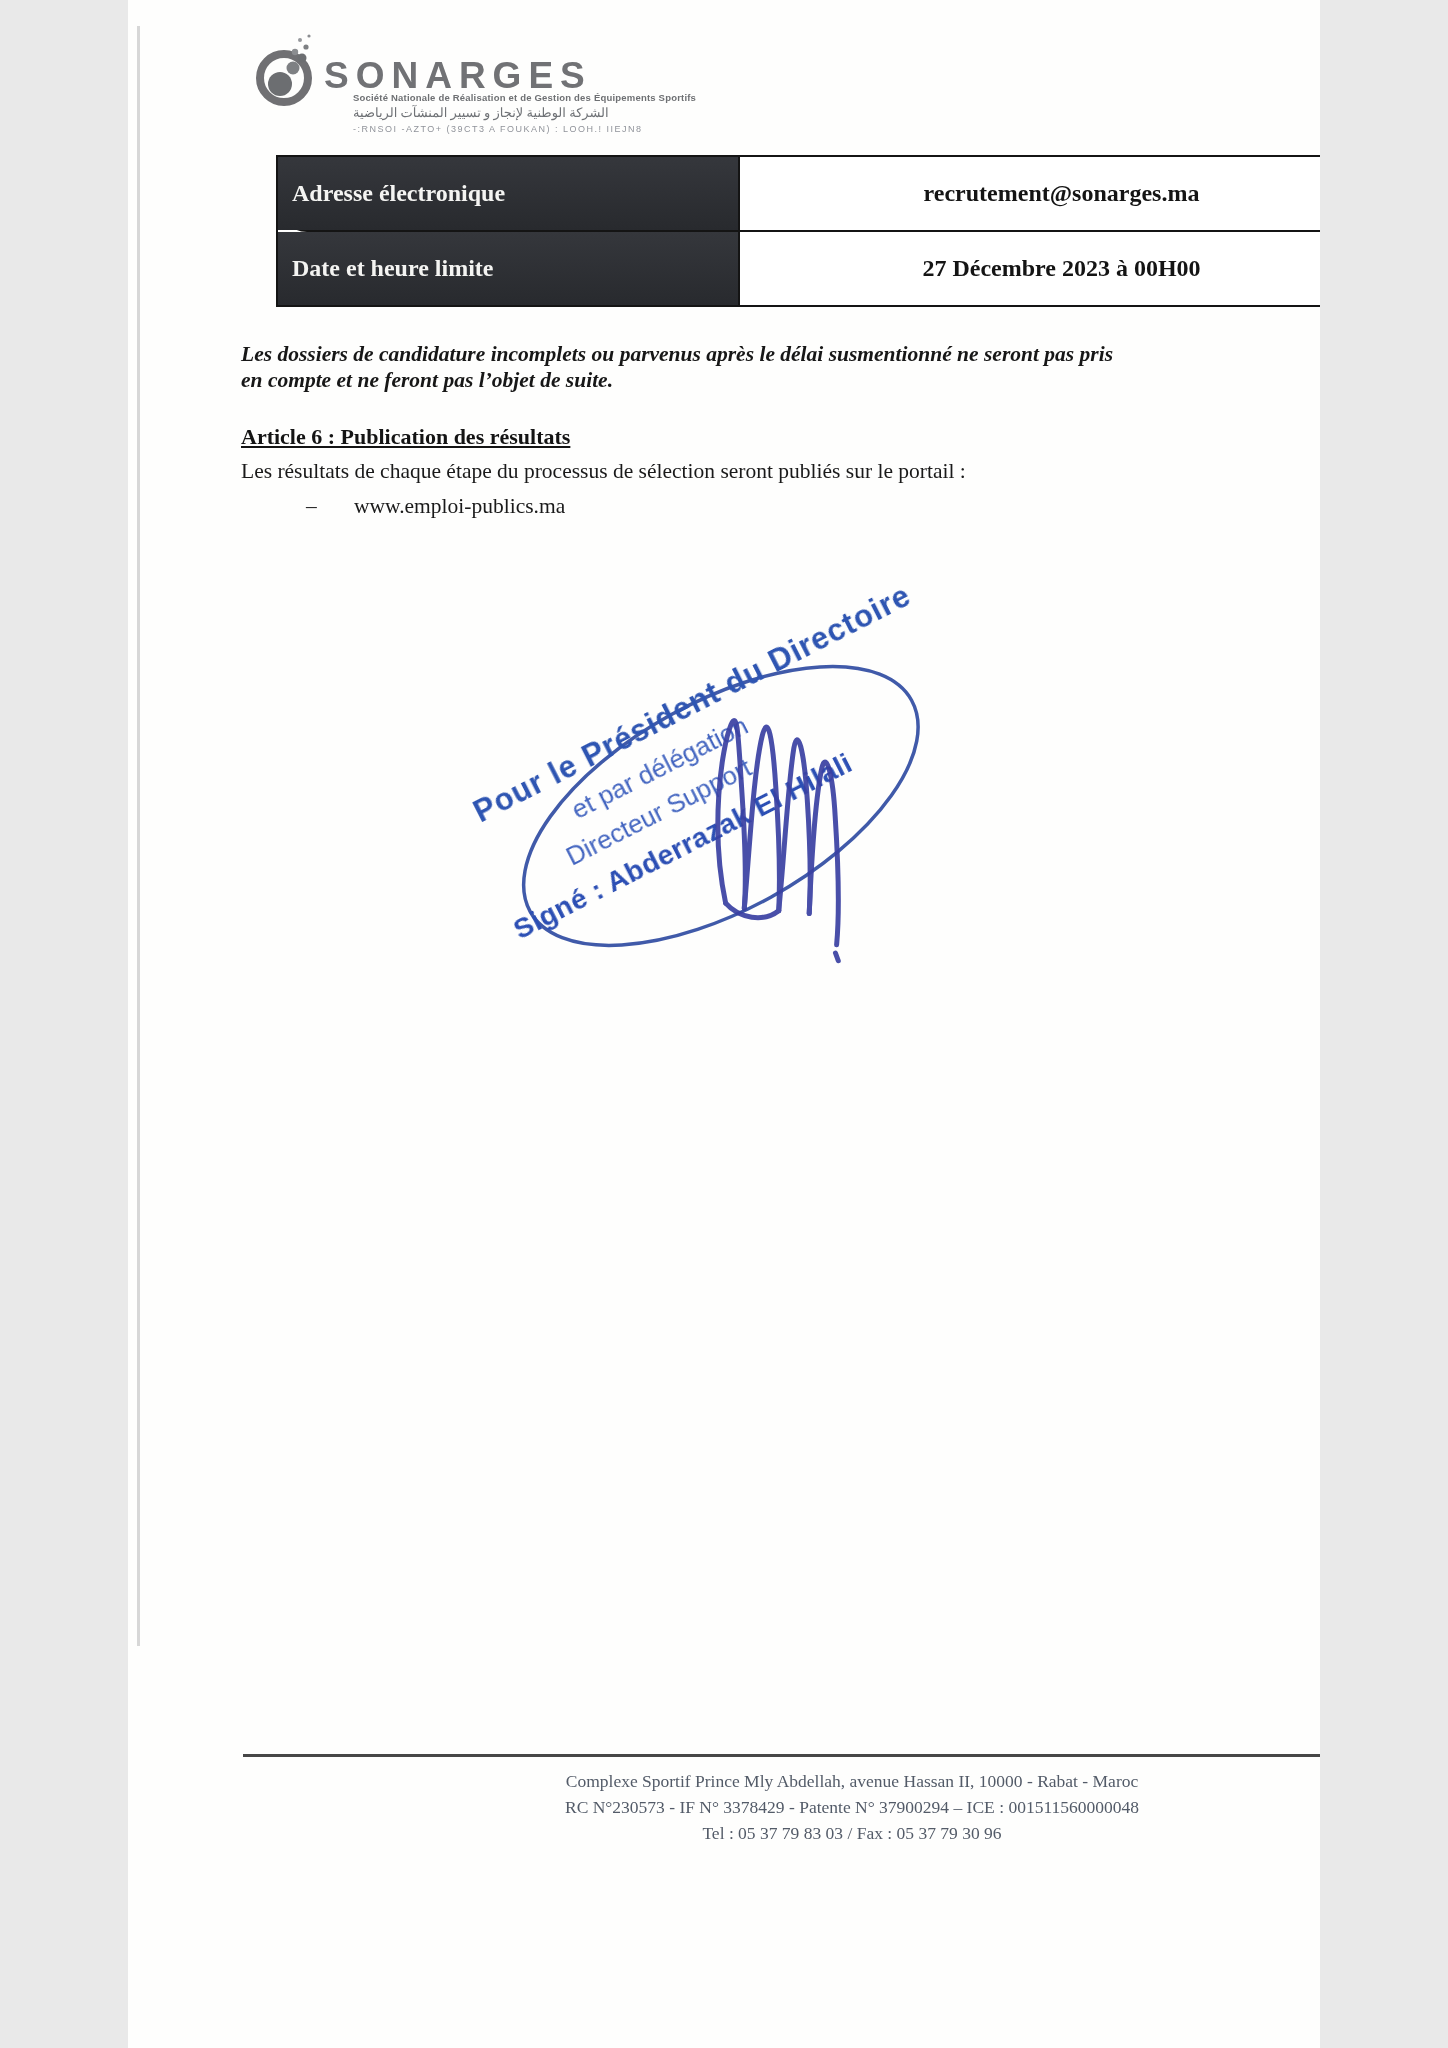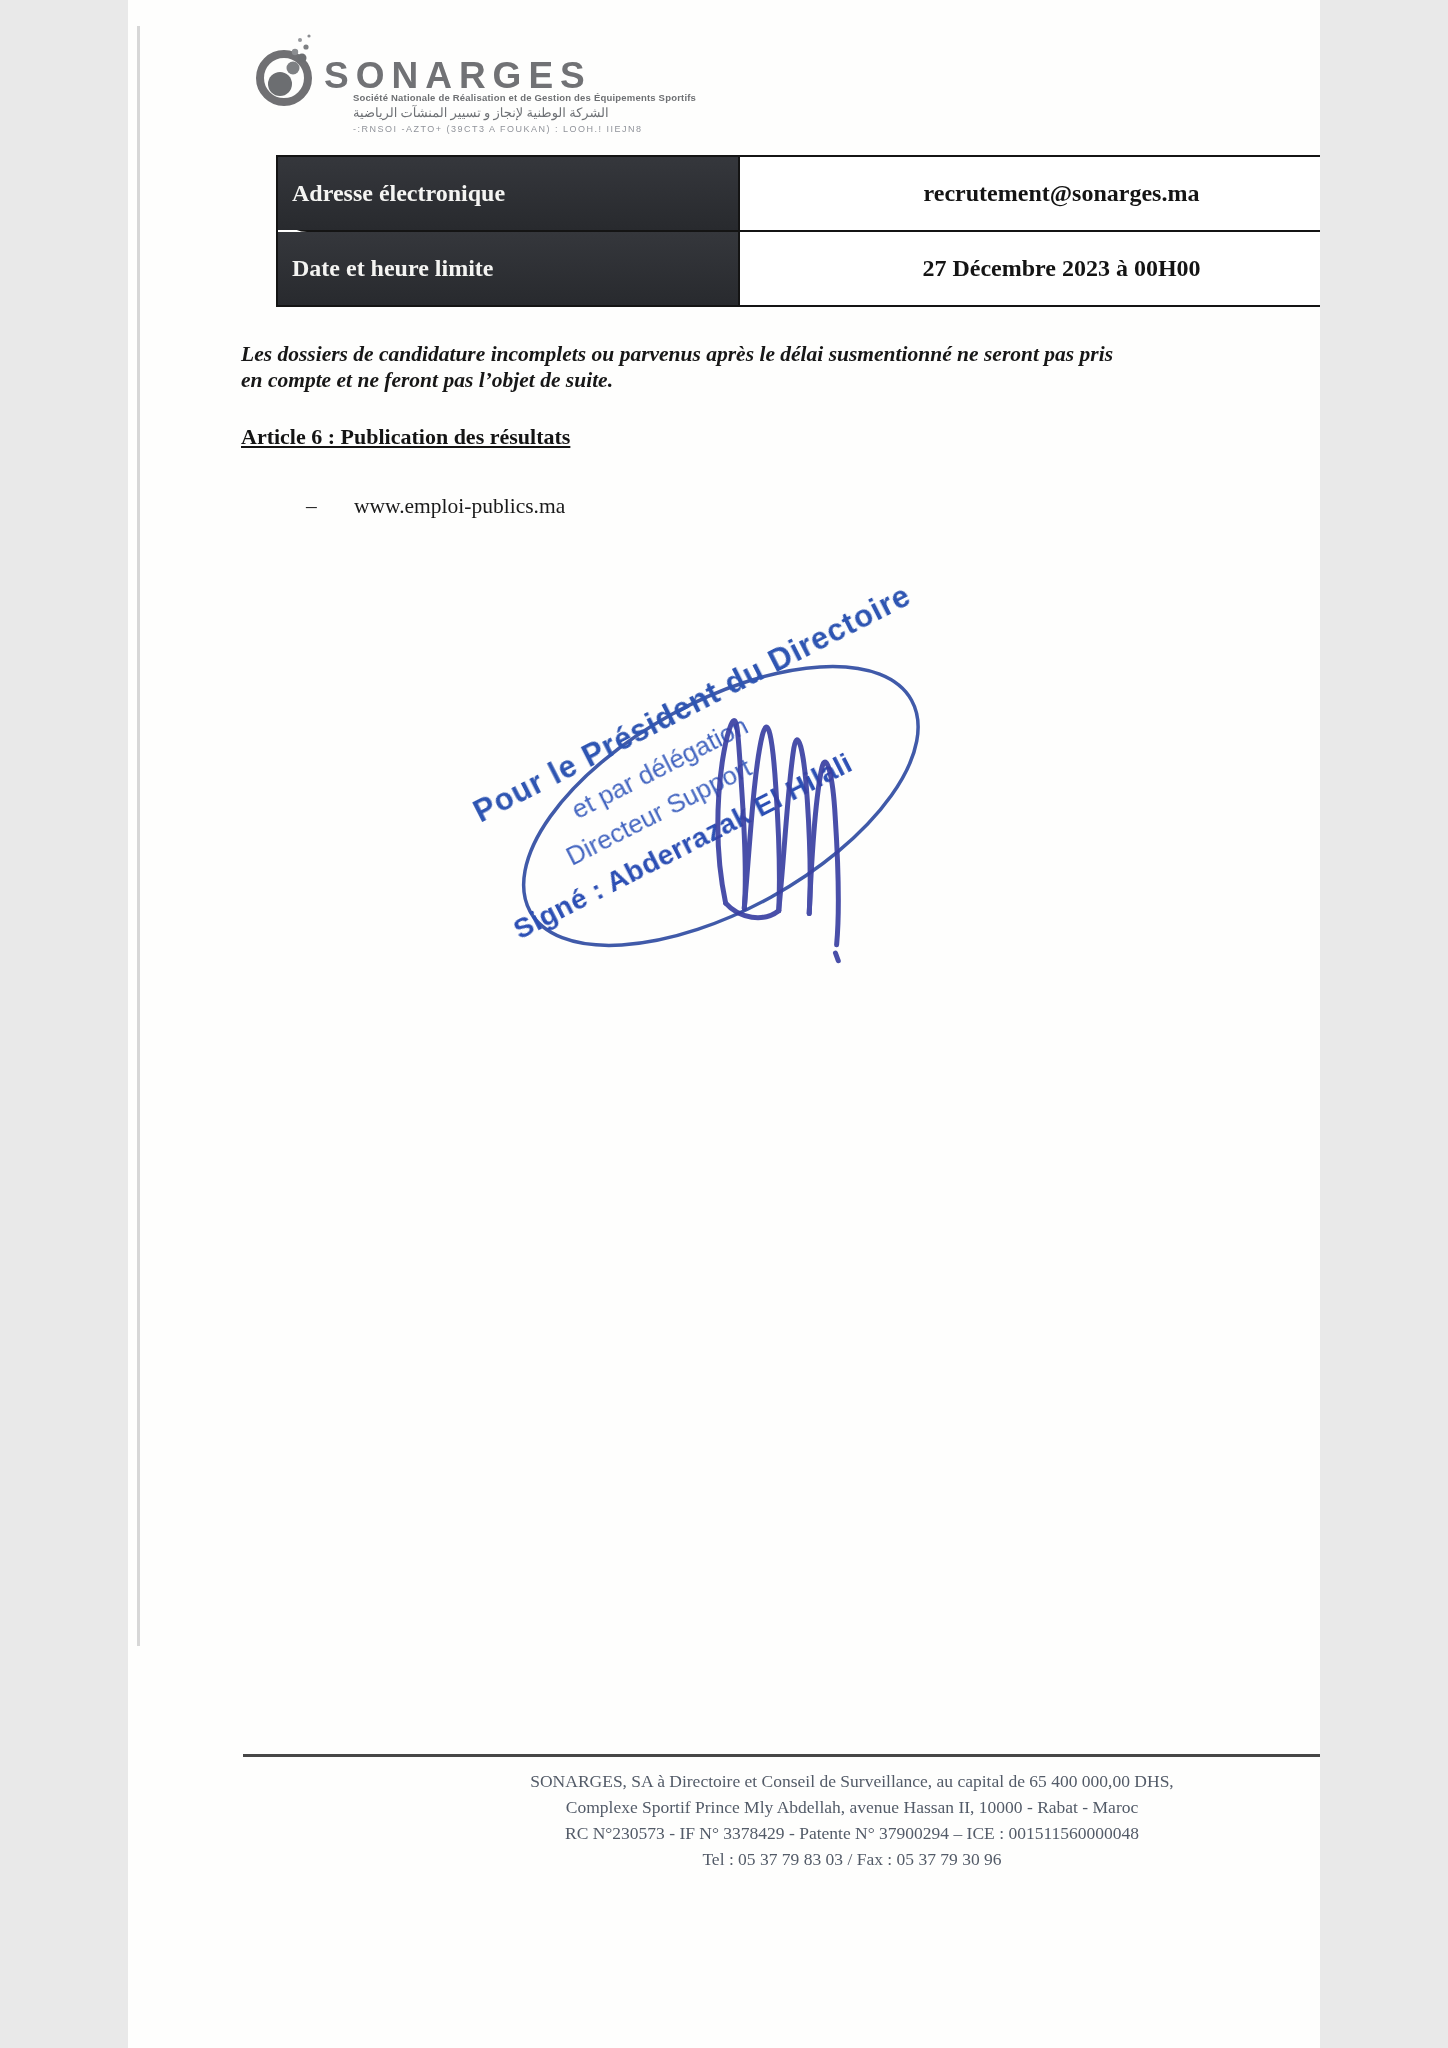--- a/index.html
+++ b/index.html
@@ -134,20 +134,21 @@
     </div>
     <div class="info-row">
       <div class="info-label">Date et heure limite</div>
       <div class="info-value">27 Décembre 2023 à 00H00</div>
     </div>
   </div>
 
   <div class="para-italic">Les dossiers de candidature incomplets ou parvenus après le délai susmentionné ne seront pas pris en compte et ne feront pas l’objet de suite.</div>
 
   <div class="article-heading">Article 6 : Publication des résultats</div>
+  <div class="article-body">Les résultats de chaque étape du processus de sélection seront publiés sur le portail :</div>
   <div class="article-bullet">
     <span class="dash">–</span><span>www.emploi-publics.ma</span>
   </div>
 
   <div class="stamp">
     <div class="stamp-rot">
       <svg class="stamp-ellipse" width="540" height="300" viewBox="0 0 540 300">
         <ellipse cx="252" cy="148" rx="218" ry="104" fill="none" stroke="#1e3d9a" stroke-width="3.5" opacity=".85" transform="rotate(-2 252 148)"></ellipse>
       </svg>
       <div class="stamp-line stamp-l1">Pour le Président du Directoire</div>
@@ -162,19 +163,18 @@
         <path d="M74,238 C86,180 96,115 106,78 C112,56 116,80 114,130 C112,182 108,220 104,244"></path>
         <path d="M104,244 C112,190 122,130 132,100 C138,84 142,108 140,150 C138,200 134,248 128,278"></path>
         <path d="M126,286 l2,8"></path>
         <path d="M22,225 C34,242 58,248 74,238"></path>
       </g>
     </svg>
   </div>
 
   <div class="footer-rule"></div>
   <div class="footer">
-    <div>SONARGES, SA à Directoire et Conseil de Surveillance, au capital de 65 400 000,00 DHS,</div>
     <div>Complexe Sportif Prince Mly Abdellah, avenue Hassan II, 10000 - Rabat - Maroc</div>
     <div>RC N°230573 -  IF N° 3378429 - Patente N° 37900294 – ICE : 001511560000048</div>
     <div>Tel : 05 37 79 83 03 / Fax : 05 37 79 30 96</div>
   </div>
 
 </div>
 
 </body></html>

